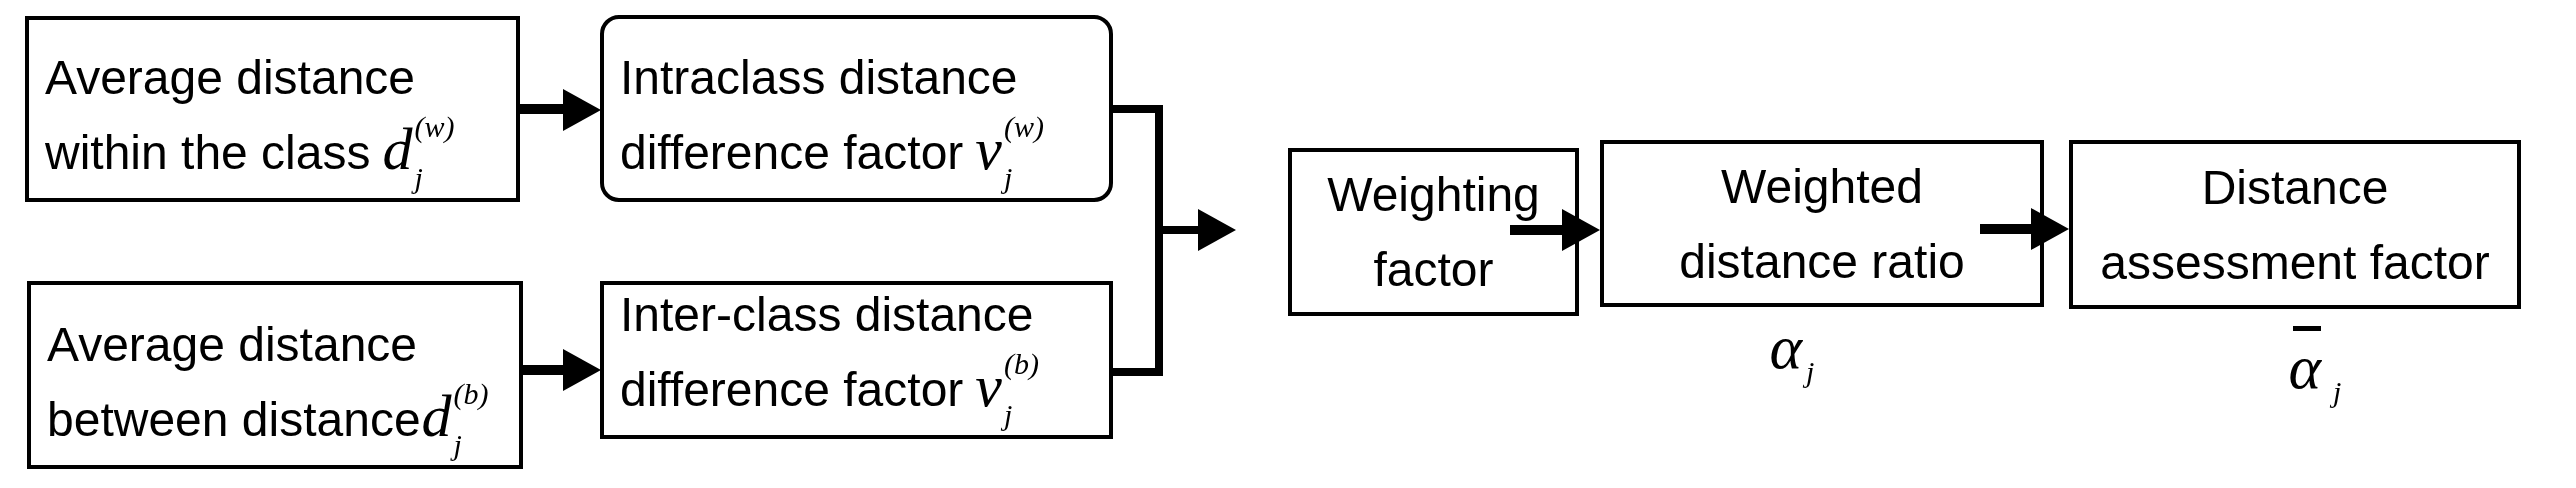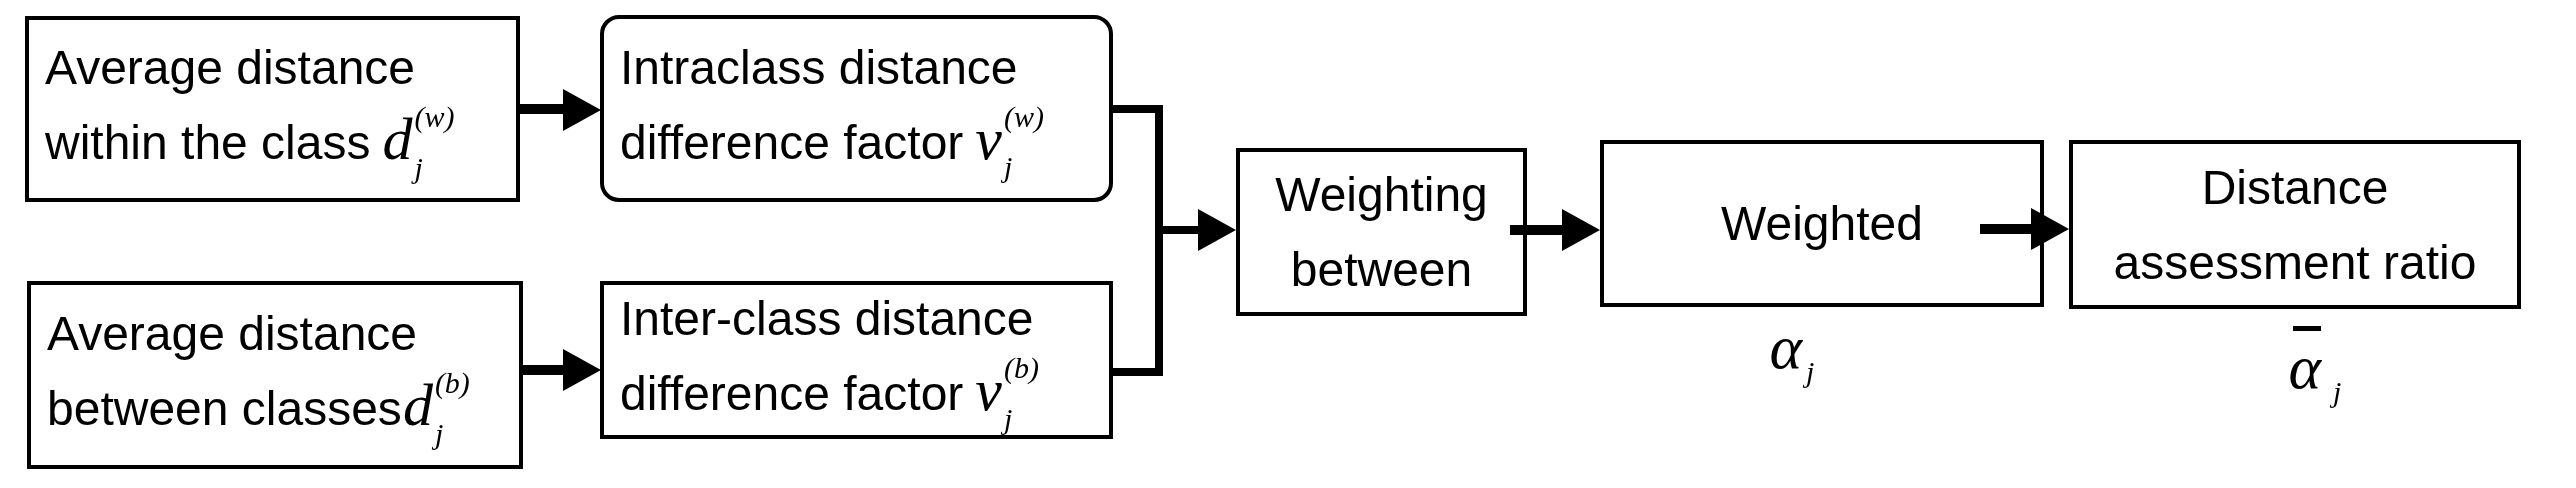--- a/index.html
+++ b/index.html
@@ -16,28 +16,28 @@
   .box {
     position: absolute;
     box-sizing: border-box;
     border: 4px solid #000;
     background: #fff;
     display: flex;
     flex-direction: column;
     justify-content: center;
   }
   .bl { font-size: 48px; line-height: 75px; white-space: nowrap; }
-  .left-align { padding-left: 16px; }
+  .left-align { padding-left: 16px; justify-content: flex-end; }
   .center-align { align-items: center; text-align: center; }
 
   .b1 { left: 25px;   top: 16px;  width: 495px; height: 186px; }
   .b2 { left: 600px;  top: 15px;  width: 513px; height: 187px; border-radius: 19px; }
   .b3 { left: 27px;   top: 281px; width: 496px; height: 188px; }
   .b4 { left: 600px;  top: 281px; width: 513px; height: 158px; }
-  .b5 { left: 1236px; top: 148px; width: 291px; height: 168px; }
+  .b5 { left: 1288px; top: 148px; width: 291px; height: 168px; }
   .b6 { left: 1600px; top: 140px; width: 444px; height: 167px; }
   .b7 { left: 2069px; top: 140px; width: 452px; height: 169px; }
 
   
   .mexpr {
     display: inline-flex;
     align-items: flex-start;
     font-family: "Liberation Serif", "DejaVu Serif", serif;
     font-style: italic;
     white-space: nowrap;
@@ -136,21 +136,21 @@
             <span class="msup">(w)</span>
             <span class="msub">j</span>
           </span>
         </span>
     </div>
   </div>
 
   <div class="box b3 left-align">
     <div class="bl"><span>Average distance</span></div>
     <div class="bl">
-      <span>between classes</span><span class="mexpr gap0">
+      <span>between distance</span><span class="mexpr gap0">
           <span class="mbase">d</span>
           <span class="mscripts">
             <span class="msup">(b)</span>
             <span class="msub">j</span>
           </span>
         </span>
     </div>
   </div>
 
   <div class="box b4 left-align">
@@ -161,30 +161,31 @@
           <span class="mscripts">
             <span class="msup">(b)</span>
             <span class="msub">j</span>
           </span>
         </span>
     </div>
   </div>
 
   <div class="box b5 center-align">
     <div class="bl"><span>Weighting</span></div>
-    <div class="bl"><span>between</span></div>
+    <div class="bl"><span>factor</span></div>
   </div>
 
   <div class="box b6 center-align">
     <div class="bl"><span>Weighted</span></div>
+    <div class="bl"><span>distance ratio</span></div>
   </div>
 
   <div class="box b7 center-align">
     <div class="bl"><span>Distance</span></div>
-    <div class="bl"><span>assessment ratio</span></div>
+    <div class="bl"><span>assessment factor</span></div>
   </div>
 
   <div class="glabel l6">
     <span class="gbase">α</span><span class="gsub">j</span>
   </div>
   <div class="glabel l7">
     <span class="gbar-wrap"><span class="overbar"></span><span class="gbase">α</span></span><span class="gsub">j</span>
   </div>
 
   <div class="shaft a1s"></div>

